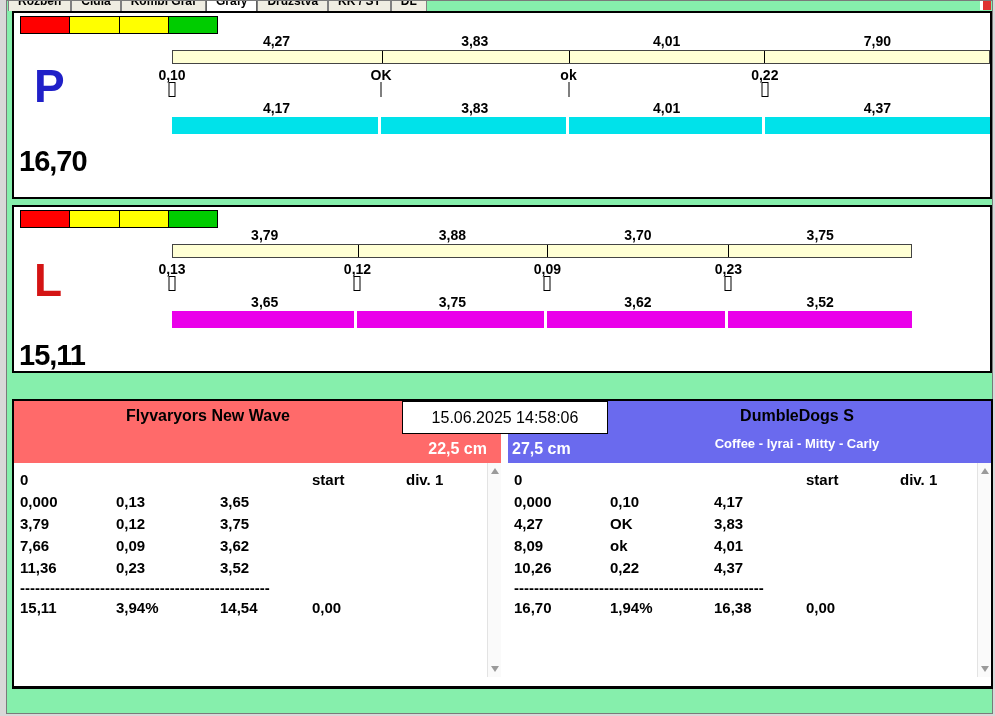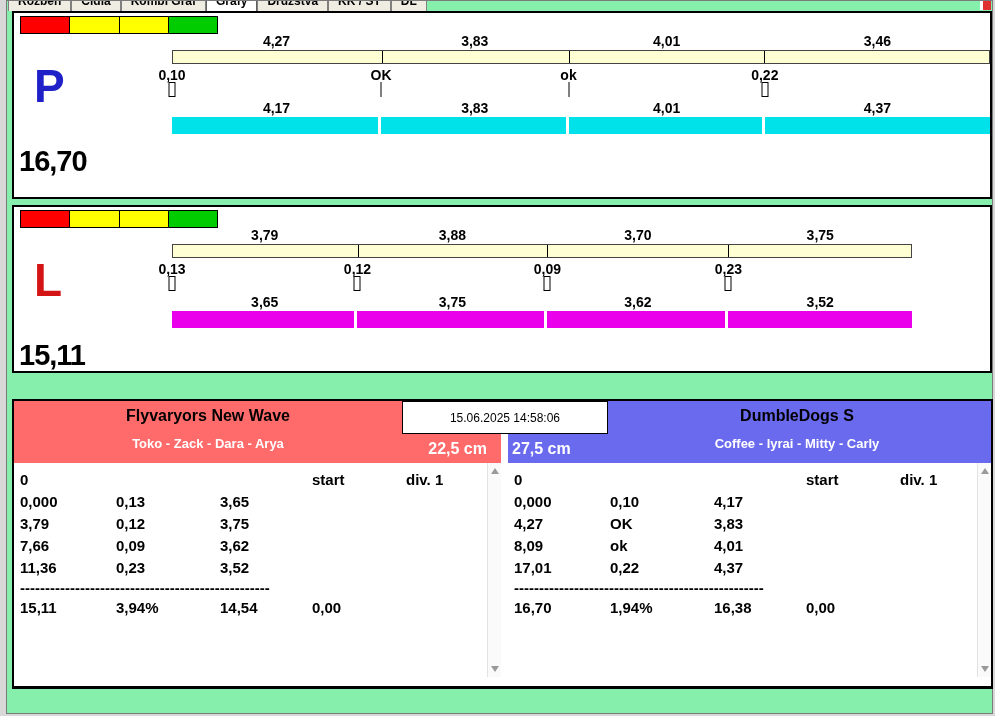--- a/index.html
+++ b/index.html
@@ -48,21 +48,21 @@
   .team-header.left  { left:0; width:487px; }
   .team-header.right { left:494px; width:483px; }
   .th-title { position:absolute; top:6px; font-size:16px; font-weight:bold; color:#000; text-align:center; white-space:nowrap; }
   .th-sub   { position:absolute; top:35px; font-size:13px; font-weight:bold; color:#FFF; text-align:center; white-space:nowrap; }
   .team-header.left  .th-title, .team-header.left  .th-sub { left:0; width:388px; }
   .team-header.right .th-title, .team-header.right .th-sub { left:99px; width:380px; }
   .th-height { position:absolute; bottom:5px; font-size:16px; font-weight:bold; color:#FFF; white-space:nowrap;text-align:center; }
   .team-header.left  .th-height { right:14px; }
   .team-header.right .th-height { left:4px; }
   .timestamp { position:absolute; left:388px; top:0; width:206px; height:33px; background:#FFF; border:1px solid #000;
-               display:flex; align-items:center; justify-content:center; font-size:12px; color:#000; z-index:5; }
+               display:flex; align-items:center; justify-content:center; font-size:16px; color:#000; z-index:5; }
 
   .tables { position:absolute; top:62px; left:0; right:0; height:214px; }
   .ttable { position:absolute; top:0; height:214px; background:#FFF; }
   .ttable.left  { left:0; width:487px; }
   .ttable.right { left:494px; width:483px; }
   .tbody { position:absolute; inset:0 14px 0 0; overflow:hidden; }
   .trow { display:grid; grid-template-columns:96px 104px 92px 94px 1fr; padding-left:6px; height:22px;
           line-height:22px; font-size:15px; font-weight:bold; color:#000; white-space:nowrap; }
   .trow.head { margin-top:6px; }
   .tsep { padding-left:6px; height:18px; line-height:18px; font-size:15px; font-weight:bold; width:295px;
@@ -93,21 +93,21 @@
         <div class="strip-cell" style="background: rgb(255, 0, 0);"></div>
         <div class="strip-cell" style="background: rgb(255, 255, 0);"></div>
         <div class="strip-cell" style="background: rgb(255, 255, 0);"></div>
         <div class="strip-cell" style="background: rgb(0, 204, 0);"></div>
       </div>
     <div class="gauge" style="width: 818px;">
       <div class="grow g-top">
           <span class="g-label" style="left: 12.7768%;">4,27</span>
           <span class="g-label" style="left: 37.0138%;">3,83</span>
           <span class="g-label" style="left: 60.4728%;">4,01</span>
-          <span class="g-label" style="left: 86.2358%;">3,46</span>
+          <span class="g-label" style="left: 86.2358%;">7,90</span>
         </div>
       <div class="grow g-cream">
           <div class="cream-seg" style="width: 25.5536%;"></div>
           <div class="cream-seg" style="width: 22.9204%;"></div>
           <div class="cream-seg" style="width: 23.9976%;"></div>
           <div class="cream-seg" style="width: 27.5284%;"></div>
         </div>
       <div class="grow g-mid">
           <span class="g-label" style="left: 0%;">0,10</span>
           <span class="g-label" style="left: 25.5536%;">OK</span>
@@ -183,21 +183,20 @@
         </div>
     </div>
     <div class="panel-letter" style="color: rgb(212, 20, 20);">L</div>
     <div class="panel-total">15,11</div>
   </div>
 
   <div class="footer">
     <div class="fheader">
       <div class="team-header left" style="background: rgb(255, 106, 106);">
         <div class="th-title">Flyvaryors New Wave</div>
-        <div class="th-sub">Toko - Zack - Dara - Arya</div>
         <div class="th-height">22,5 cm</div>
       </div>
       <div class="team-header right" style="background: rgb(106, 106, 238);">
         <div class="th-title">DumbleDogs S</div>
         <div class="th-sub">Coffee - lyrai - Mitty - Carly</div>
         <div class="th-height">27,5 cm</div>
       </div>
       <div class="timestamp">15.06.2025 14:58:06</div>
     </div>
     <div class="tables">
@@ -276,21 +275,21 @@
               <span class="tcell"></span>
             </div>
             <div class="trow">
               <span class="tcell">8,09</span>
               <span class="tcell">ok</span>
               <span class="tcell">4,01</span>
               <span class="tcell"></span>
               <span class="tcell"></span>
             </div>
             <div class="trow">
-              <span class="tcell">17,01</span>
+              <span class="tcell">10,26</span>
               <span class="tcell">0,22</span>
               <span class="tcell">4,37</span>
               <span class="tcell"></span>
               <span class="tcell"></span>
             </div>
             <div class="tsep">--------------------------------------------------</div>
             <div class="trow">
               <span class="tcell">16,70</span>
               <span class="tcell">1,94%</span>
               <span class="tcell">16,38</span>

